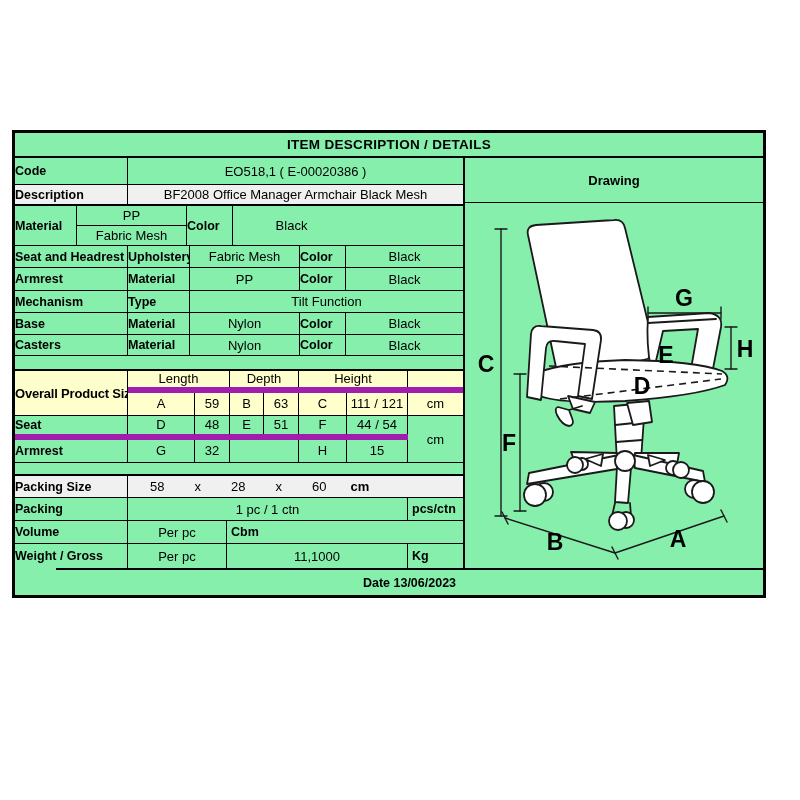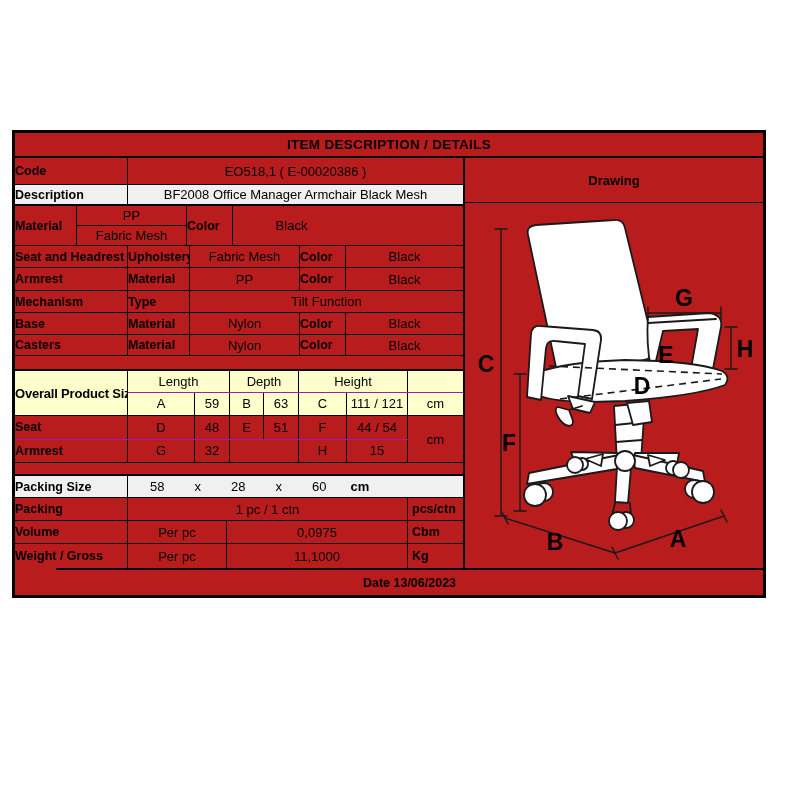--- a/index.html
+++ b/index.html
@@ -1,21 +1,21 @@
 <!DOCTYPE html>
 <html><head>
 <meta charset="utf-8">
 <style>
   * { margin:0; padding:0; box-sizing:border-box; }
   html,body { width:800px; height:800px; background:#ffffff;
     font-family:"Liberation Sans","DejaVu Sans",sans-serif; color:#000; }
   .page { position:relative; width:800px; height:800px; background:#fff; overflow:hidden; }
 
   .doc { position:absolute; left:12px; top:130px; width:754px; height:468px;
-    border:3px solid #000; background:#b91c1c; }
+    border:3px solid #000; background:#86efac; }
 
   
   .title-row { height:25px; border-bottom:2px solid #000; display:flex;
     align-items:center; justify-content:center; font-weight:bold; font-size:13.5px; letter-spacing:.3px; }
   .date-row { height:27px; border-top:2px solid #000; display:flex;
     align-items:center; justify-content:center; font-weight:bold; font-size:12.5px;margin-left:41px; }
 
   .middle { display:flex; height:410px; }
   .left-panel { width:448px; }
   .right-panel { width:300px; border-left:2px solid #000; display:flex; flex-direction:column; }
@@ -24,21 +24,21 @@
   .drawing-area { height:365px; position:relative; }
 
   
   .r { display:flex; border-bottom:1px solid #000; }
   .c { border-right:1px solid #000; display:flex; align-items:center; justify-content:center;
        font-size:13px; overflow:hidden; }
   .c.last { border-right:none; }
   .lab { justify-content:flex-start; font-weight:bold; font-size:12.5px; white-space:nowrap; }
   .b { font-weight:normal; }
   .col { display:flex; flex-direction:column; }
-  .r2 { display:flex; border-bottom:1px solid #a21caf; }
+  .r2 { display:flex; border-bottom:6px solid #a21caf; }
   .r2.noline { border-bottom:none; }
   .shade { background:#f0f0f0; }
   .yellow { background:#ffffcc; }
   .gap { border-bottom:2px solid #000; }
 
   
   .w113{width:113px}.w62{width:62px}.w110{width:110px}.w46{width:46px}.w117{width:117px}
   .w273{width:273px}.w335{width:335px}
   .w67{width:67px}.w35{width:35px}.w34{width:34px}.w48{width:48px}.w61{width:61px}.w55{width:55px}
   .w102{width:102px}.w69{width:69px}.w109{width:109px}
@@ -189,21 +189,20 @@
 
         <div class="r" style="height:23px">
           <div class="c lab w113">Packing</div>
           <div class="c w280">1 pc / 1 ctn</div>
           <div class="c last lab w55" style="justify-content:flex-start;padding-left:4px">pcs/ctn</div>
         </div>
 
         <div class="r" style="height:23px">
           <div class="c lab w113">Volume</div>
           <div class="c b w99">Per pc</div>
-          <div class="c w181">0,0975</div>
           <div class="c last lab w55" style="justify-content:flex-start;padding-left:4px">Cbm</div>
         </div>
 
         <div class="r" style="height:24px;border-bottom:none">
           <div class="c lab w113">Weight / Gross</div>
           <div class="c b w99">Per pc</div>
           <div class="c w181">11,1000</div>
           <div class="c last lab w55" style="justify-content:flex-start;padding-left:4px">Kg</div>
         </div>
 

